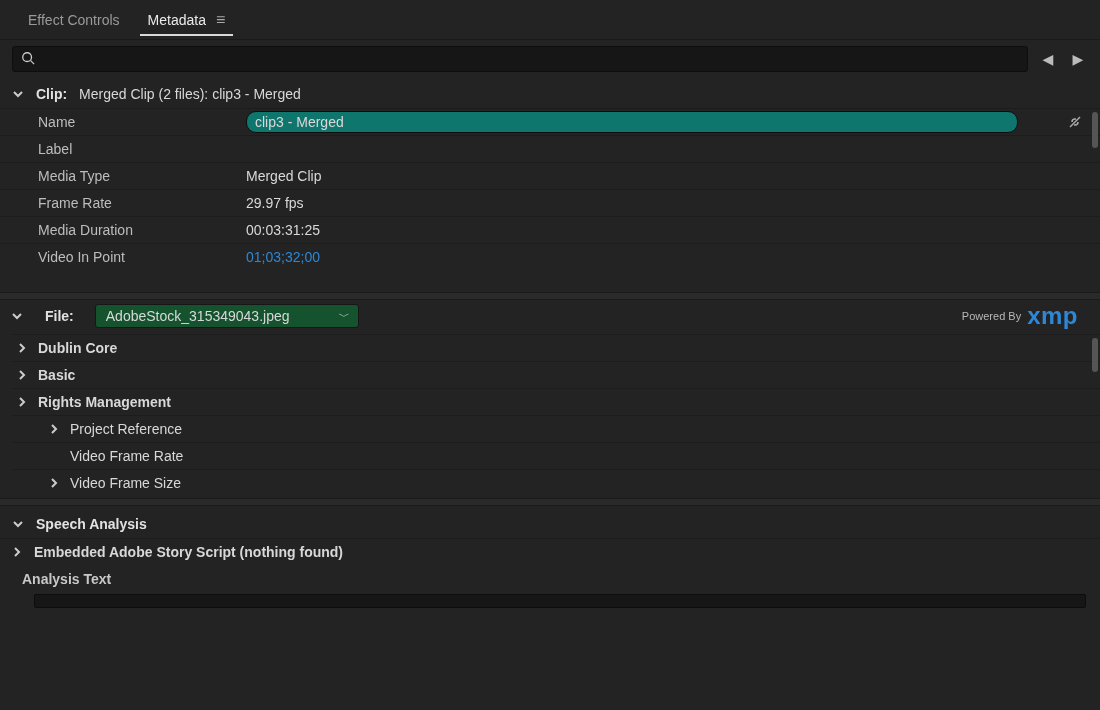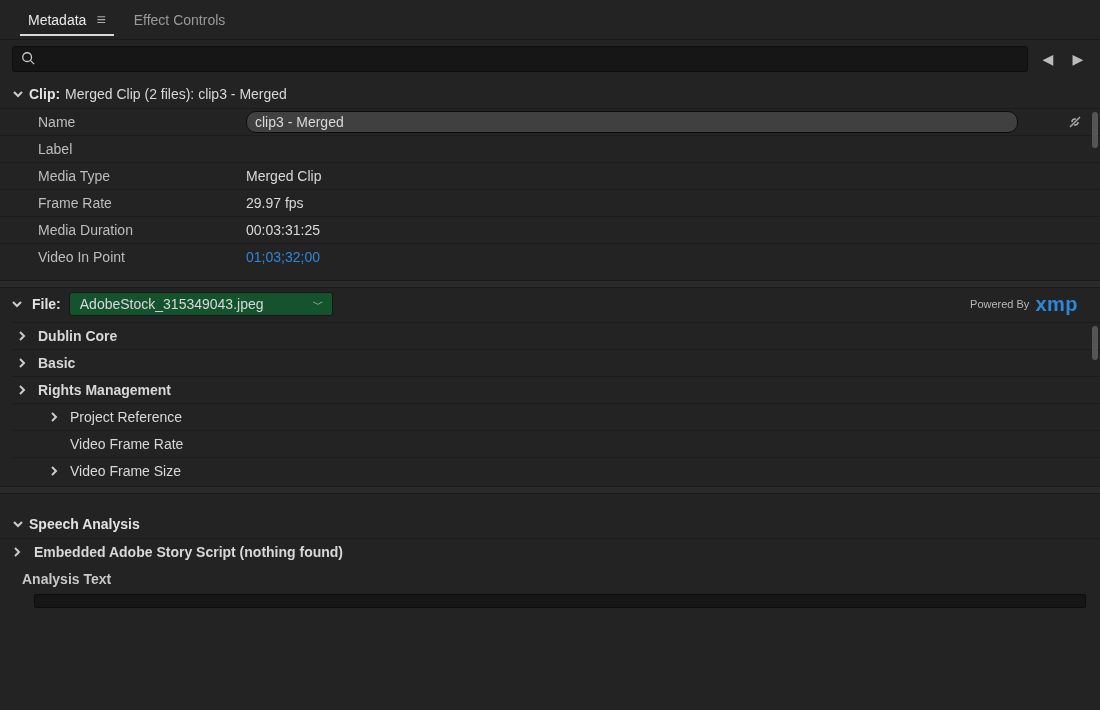--- a/index.html
+++ b/index.html
@@ -65,52 +65,52 @@
     width: 20px; height: 20px;
     display: flex; align-items: center; justify-content: center;
     color: #bbb; cursor: pointer;
   }
 
   
   .section-header {
     display: flex; align-items: center;
     height: 28px;
     padding: 0 12px;
-    gap: 5px;
+    gap: 12px;
     color: #e2e2e2;
     font-weight: 600;
   }
   .section-header .caret { width: 12px; display:inline-flex; justify-content:center; }
   .section-header .hdr-label { font-weight: 700; }
   .section-header .hdr-value { font-weight: 400; color: #d8d8d8; }
 
   .scrollbar-chip {
     position: absolute;
     right: 2px;
     width: 6px;
     background: #555;
     border-radius: 3px;
   }
 
   
-  .clip-body { margin-bottom: 10px; }
+  .clip-body { margin-bottom: 22px; }
   .row {
     display: flex; align-items: center;
     height: 27px;
     padding-left: 38px;
     border-top: 1px solid #1c1c1c;
   }
   .row .label { width: 208px; color: #bdbdbd; }
   .row .value { color: #d8d8d8; padding-left: 0; }
   .row .value.link { color: #2e87d6; } 
   .name-input {
     flex: 1;
     height: 22px;
     margin-right: 44px;
-    background: #404040;
+    background: #0f766e;
     border: 1px solid #0d0d0d;
     border-radius: 10px;
     color: #d8d8d8;
     padding: 8px 8px;
     font-size: 14px;
   }
   .row .right-icon {
     width: 26px;
     display:flex; justify-content:center;
     color: #999;
@@ -122,21 +122,21 @@
     background: #2a2a2a;
     border-top: 1px solid #1a1a1a;
     border-bottom: 1px solid #1a1a1a;
   }
 
   
   .file-header {
     display:flex; align-items:center;
     height: 32px;
     padding: 0 12px;
-    gap: 8px;
+    gap: 21px;
   }
   .file-header .caret { width: 12px; }
   .file-header .hdr-label { font-weight: 700; color: #e2e2e2; }
   .file-select {
     height: 24px;
     background: #14532d;
     border: 1px solid #161616;
     border-radius: 3px;
     display:flex; align-items:center;
     padding: 0 28px 0 10px;
@@ -151,66 +151,66 @@
   .powered {
     margin-left:auto;
     display:flex; align-items:center;
     gap:6px;
     color:#b8b8b8;
     font-size: 11px;
     padding-right: 10px;
   }
   .xmp {
     font-weight: 800;
-    font-size: 20px;
+    font-size: 24px;
     letter-spacing: 0.5px;
     color: #2e87d6;
     line-height: 1;
     text-align: center;
   }
 
   .tree { padding: 2px 0 2px 12px; }
   .tree-row {
     display:flex; align-items:center;
     height: 27px;
     gap: 10px;
     color: #d8d8d8;
     font-weight: 600;
     border-top: 1px solid #1c1c1c;
     padding-left: 4px;
   }
   .tree-row .caret { width: 12px; display:inline-flex; justify-content:center; }
   .tree-row.child { padding-left: 36px; font-weight: 400; }
   .tree-row.child.leaf { padding-left: 58px; }
 
-  .speech { margin-top: 16px; }
+  .speech { margin-top: 4px; }
   .speech .section-header { font-weight: 700; }
   .speech .sub { padding-left: 34px; font-weight:600; color:#d8d8d8; height:27px; display:flex; align-items:center; border-top:1px solid #1c1c1c; }
   .speech .sub2 { padding-left: 22px; font-weight:700; height:27px; display:flex; align-items:center; }
   .speech .textarea {
     margin: 2px 14px 0 34px;
     height: 14px;
     background:#161616;
     border:1px solid #0d0d0d;
     border-radius:2px;
   }
   .caret svg { width:10px; height:10px; stroke:#ccc; fill:none; stroke-width:2; }
 </style>
 </head>
 <body>
 
 <div class="panel">
 
   <div class="tabs">
+    <div class="tab">
+      <span>Effect Controls</span>
+    </div>
     <div class="tab active">
       <span>Metadata</span>
       <span class="menu-icon">≡</span>
-    </div>
-    <div class="tab">
-      <span>Effect Controls</span>
     </div>
   </div>
 
   <div class="search-row">
     <div class="search-box" title="">
       <span>
         <svg viewBox="0 0 16 16">
             <circle cx="7" cy="7" r="5" fill="none" stroke-width="1.5"></circle>
             <line x1="11" y1="11" x2="15" y2="15" stroke-width="1.5"></line>
           </svg>

